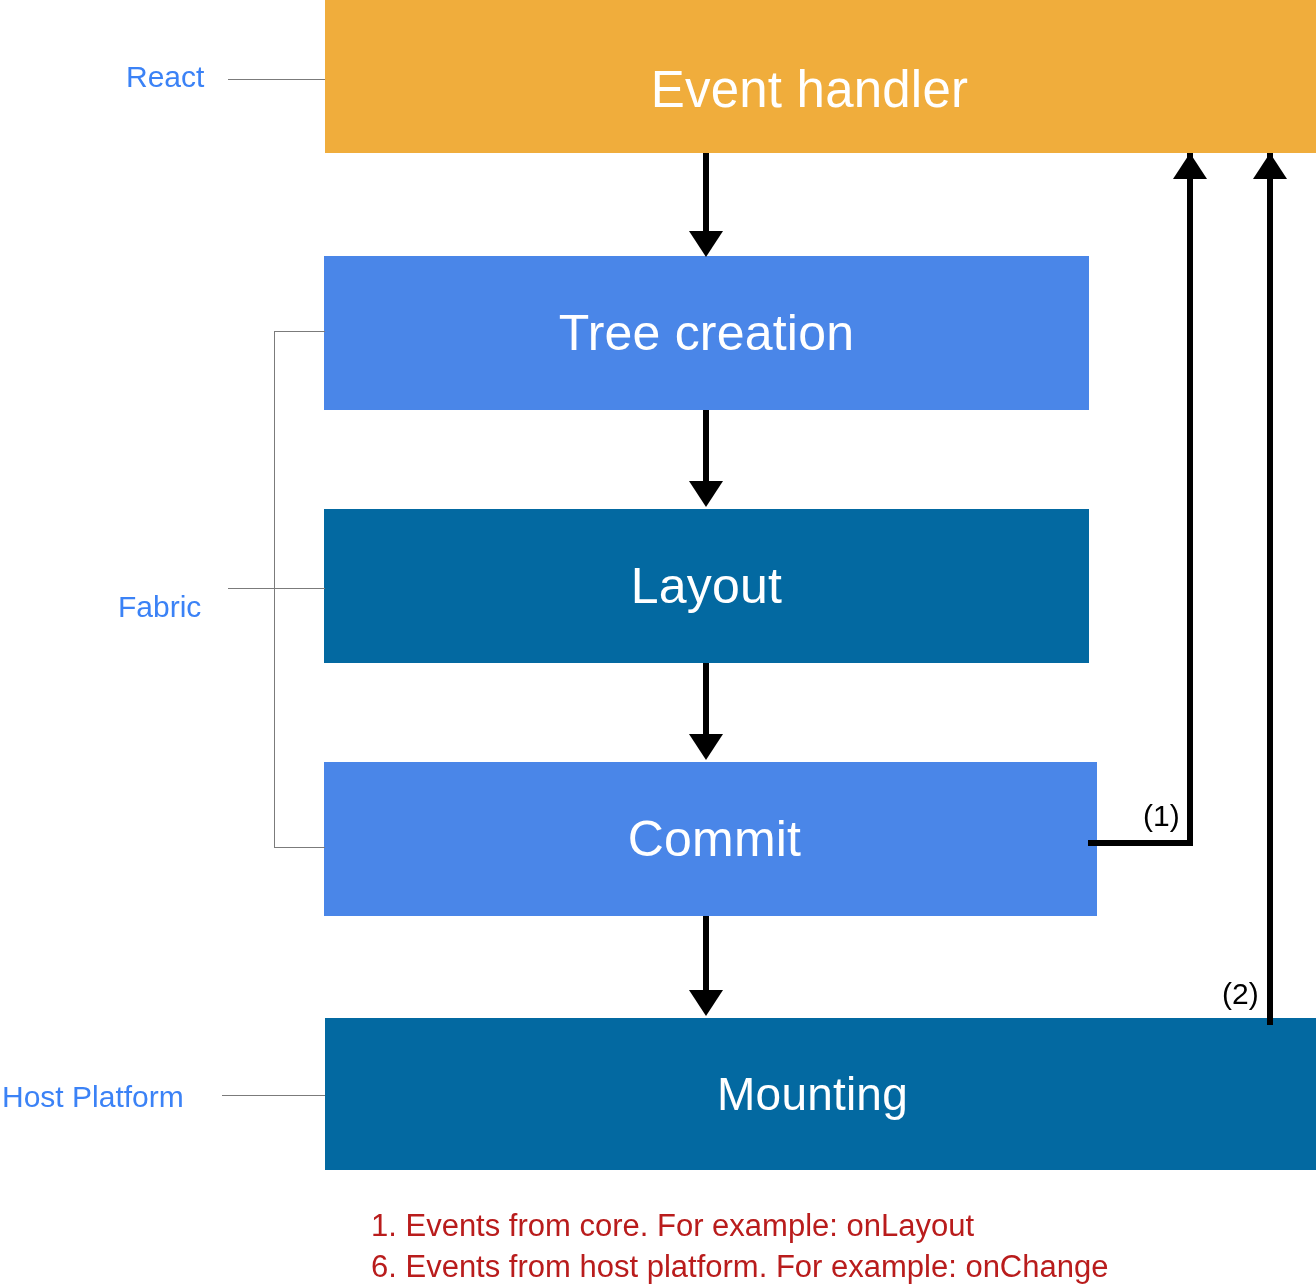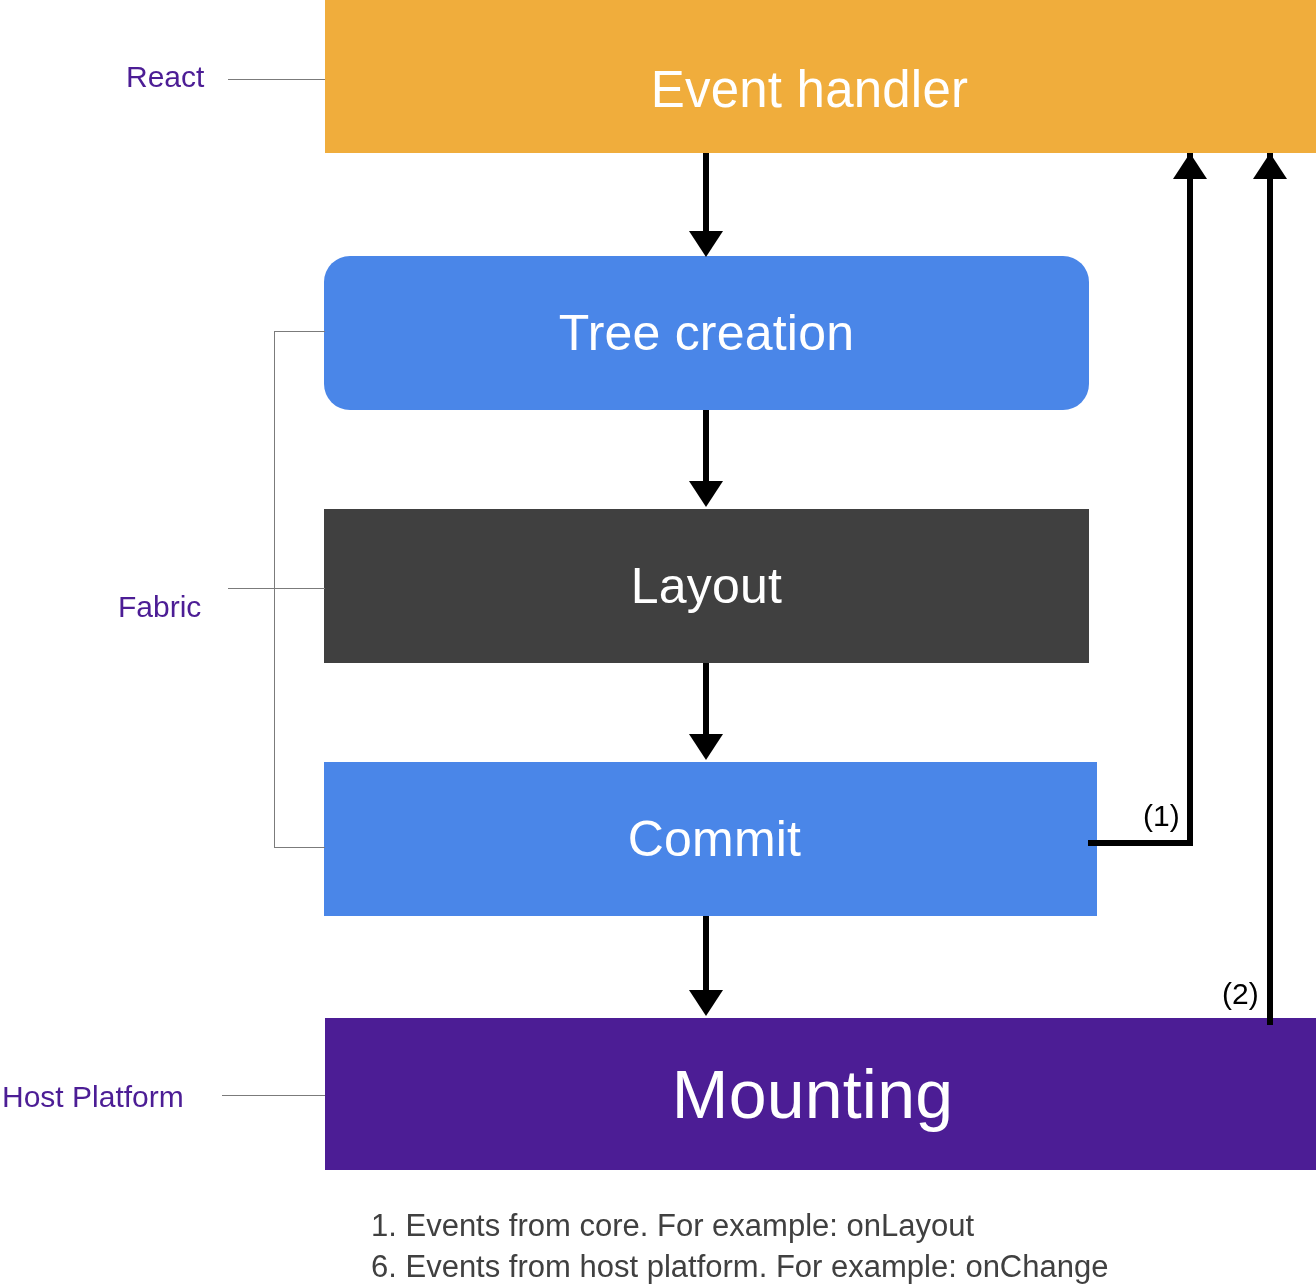--- a/index.html
+++ b/index.html
@@ -23,32 +23,32 @@
     position: absolute;
     display: flex;
     align-items: center;
     justify-content: center;
     color: #ffffff;
     font-weight: 400;
     letter-spacing: 0.2px;
     white-space: nowrap;
   }
   .box-event   { left: 325px; top: -8px;    width: 991px; height: 161px; background: #F0AD3C; font-size: 51px; }
-  .box-tree    { left: 324px; top: 256px;   width: 765px; height: 154px; background: #4A86E8; font-size: 50px; border-radius: 26px; }
-  .box-layout  { left: 324px; top: 509px;   width: 765px; height: 154px; background: #404040; font-size: 50px; }
+  .box-tree    { left: 324px; top: 256px;   width: 765px; height: 154px; background: #4A86E8; font-size: 50px; }
+  .box-layout  { left: 324px; top: 509px;   width: 765px; height: 154px; background: #0369a1; font-size: 50px; }
   .box-commit  { left: 324px; top: 762px;   width: 765px; height: 154px; background: #4A86E8; font-size: 50px; padding-left: 8px; }
-  .box-mount   { left: 325px; top: 1018px;  width: 991px; height: 152px; background: #4c1d95; font-size: 68px; }
+  .box-mount   { left: 325px; top: 1018px;  width: 991px; height: 152px; background: #0369a1; font-size: 46px; }
 
   .box-event .stage-label  { transform: translateX(-11px); margin-top: 34px; }
   .box-mount .stage-label  { transform: translateX(-8px); }
 
   
   .side-label {
     position: absolute;
-    color: #4c1d95;
+    color: #3b82f6;
     font-size: 30px;
     white-space: nowrap;
   }
   .label-react  { left: 126px; top: 60px; }
   .label-fabric { left: 118px; top: 590px; }
   .label-host   { left: 2px;   top: 1080px; text-align: center; }
 
   
   .leader {
     position: absolute;
@@ -154,21 +154,21 @@
     white-space: nowrap;
   }
   .marker-1 { left: 1143px; top: 799px; }
   .marker-2 { left: 1222px; top: 977px; }
 
   
   .footnotes {
     position: absolute;
     left: 371px;
     top: 1205px;
-    color: #404040;
+    color: #b91c1c;
     font-size: 31px;
     line-height: 41px;
     white-space: nowrap;
   }
 </style>
 </head>
 <body>
 
 <div id="canvas">
 

